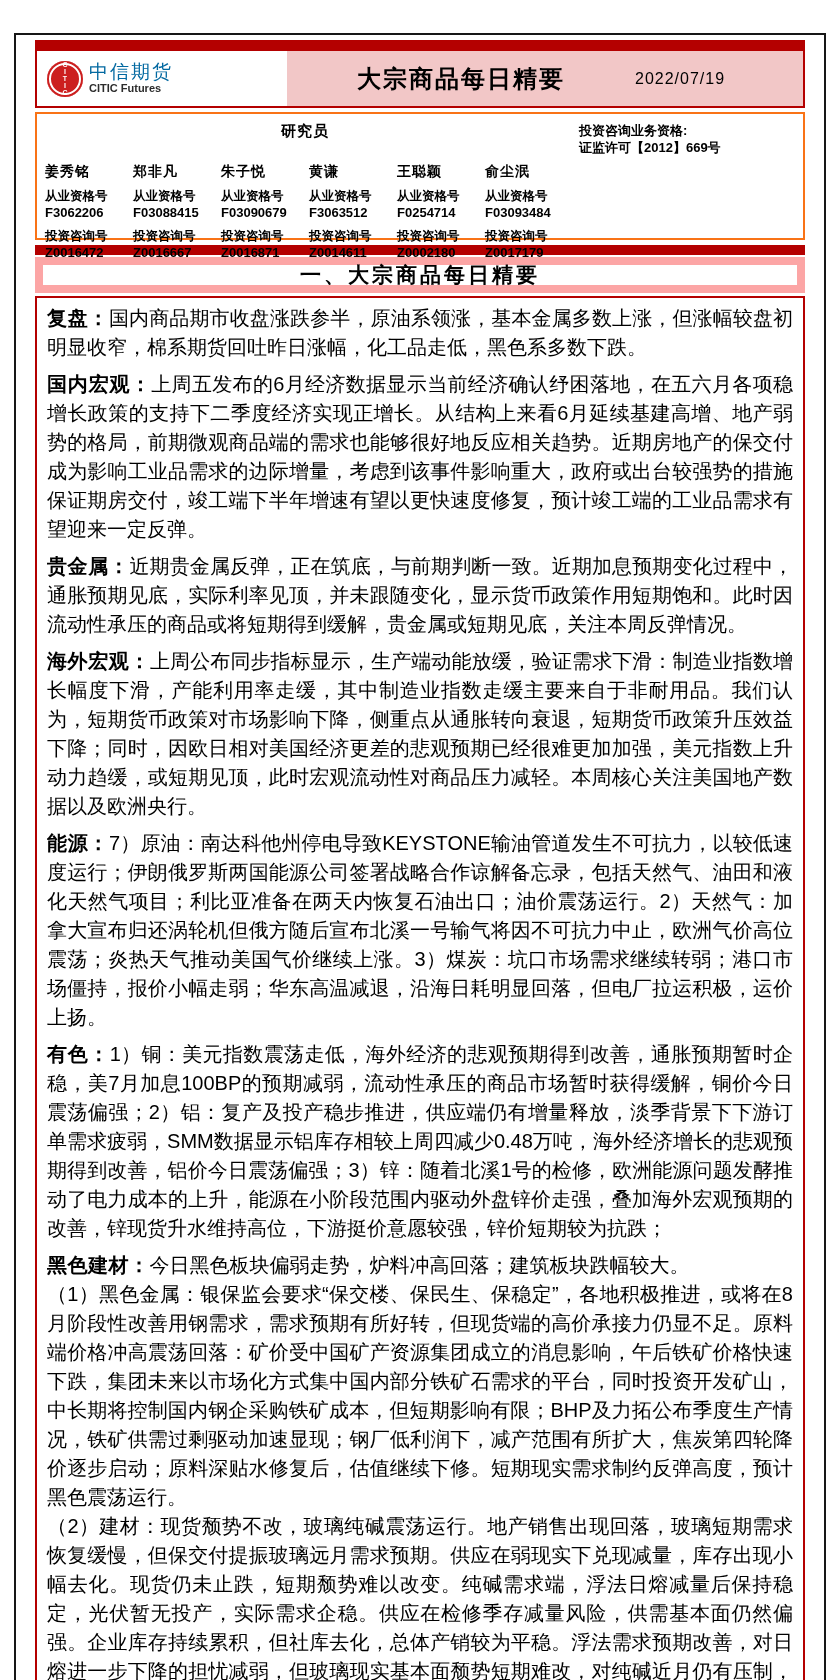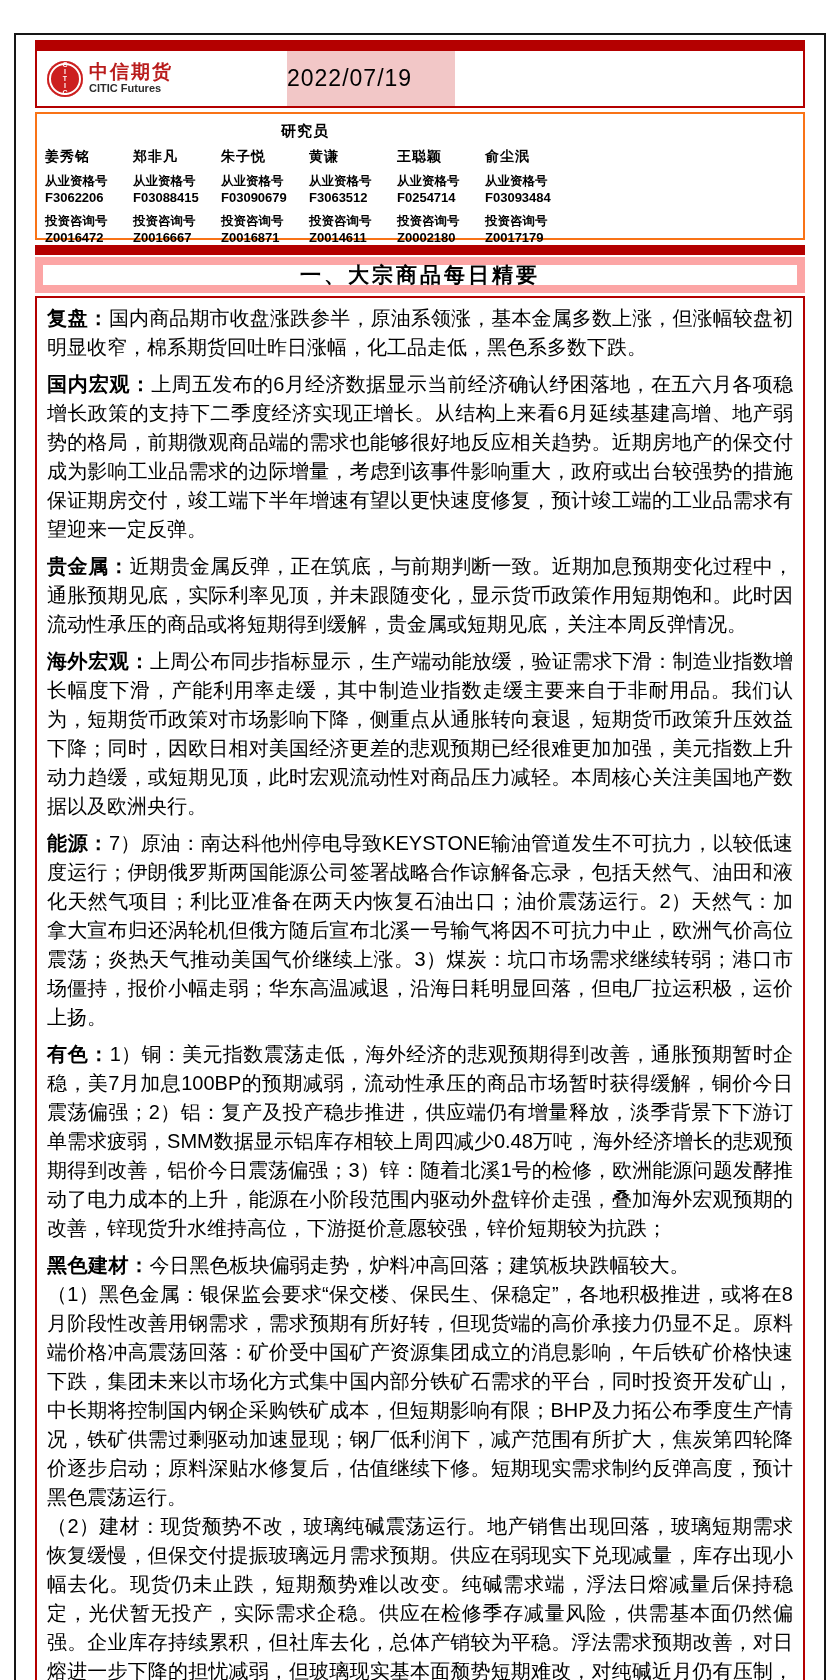--- a/index.html
+++ b/index.html
@@ -36,32 +36,32 @@
     background:#cc1f1f;
     display:flex; align-items:center; justify-content:center;
     box-shadow:inset 0 0 0 2px #cc1f1f, inset 0 0 0 4px #fff;
     flex:0 0 auto;
   }
   .logo-mark span{
     color:#fff; font-size:7px; font-weight:bold; letter-spacing:0;
     writing-mode:vertical-rl; text-orientation:upright; line-height:1;
   }
   .logo-text{ margin-left:6px; }
-  .logo-cn{ font-size:19px; font-weight:bold; color:#b91c1c; letter-spacing:2px; line-height:1.05; }
+  .logo-cn{ font-size:19px; font-weight:normal; color:#0369a1; letter-spacing:2px; line-height:1.05; }
   .logo-en{ font-size:11px; font-weight:bold; color:#2c2c2c; line-height:1.1; }
   .title-cell{
     flex:1; background:#f2c7c7;
     display:flex; align-items:center; justify-content:center;
   }
   .report-title{ font-size:24px; font-weight:bold; letter-spacing:2px; }
   .date-cell{
     width:168px; background:#f2c7c7;
     display:flex; align-items:center;
   }
-  .report-date{ font-size:23px; letter-spacing:1px; }
+  .report-date{ font-size:16px; letter-spacing:1px; }
 
   
   .team-box{
     margin-top:4px;
     border:2px solid #f97316;
     height:128px;
     padding:8px 6px 4px 8px;
     position:relative;
   }
   .team-head{ display:flex; }
@@ -112,31 +112,38 @@
     <div class="header-row">
       <div class="logo-cell">
         <div class="logo-mark">
           <span>CITIC</span>
         </div>
         <div class="logo-text">
           <div class="logo-cn">中信期货</div>
           <div class="logo-en">CITIC Futures</div>
         </div>
       </div>
+      <div class="title-cell">
+        <span class="report-title">大宗商品每日精要</span>
+      </div>
       <div class="date-cell">
         <span class="report-date">2022/07/19</span>
       </div>
     </div>
   </div>
 
   <div class="box team-box">
     <div class="team-head">
       <div class="team-title-wrap">
         <span class="team-title">研究员</span>
       </div>
+      <div class="qualification">
+        <div>投资咨询业务资格:</div>
+        <div>证监许可【2012】669号</div>
+      </div>
     </div>
     <div class="team-cols">
 
       <div class="team-col">
         <div class="m-name">姜秀铭</div>
         <div class="m-lab">从业资格号</div>
         <div class="m-no">F3062206</div>
         <div class="m-gap"></div>
         <div class="m-lab">投资咨询号</div>
         <div class="m-no">Z0016472</div>

